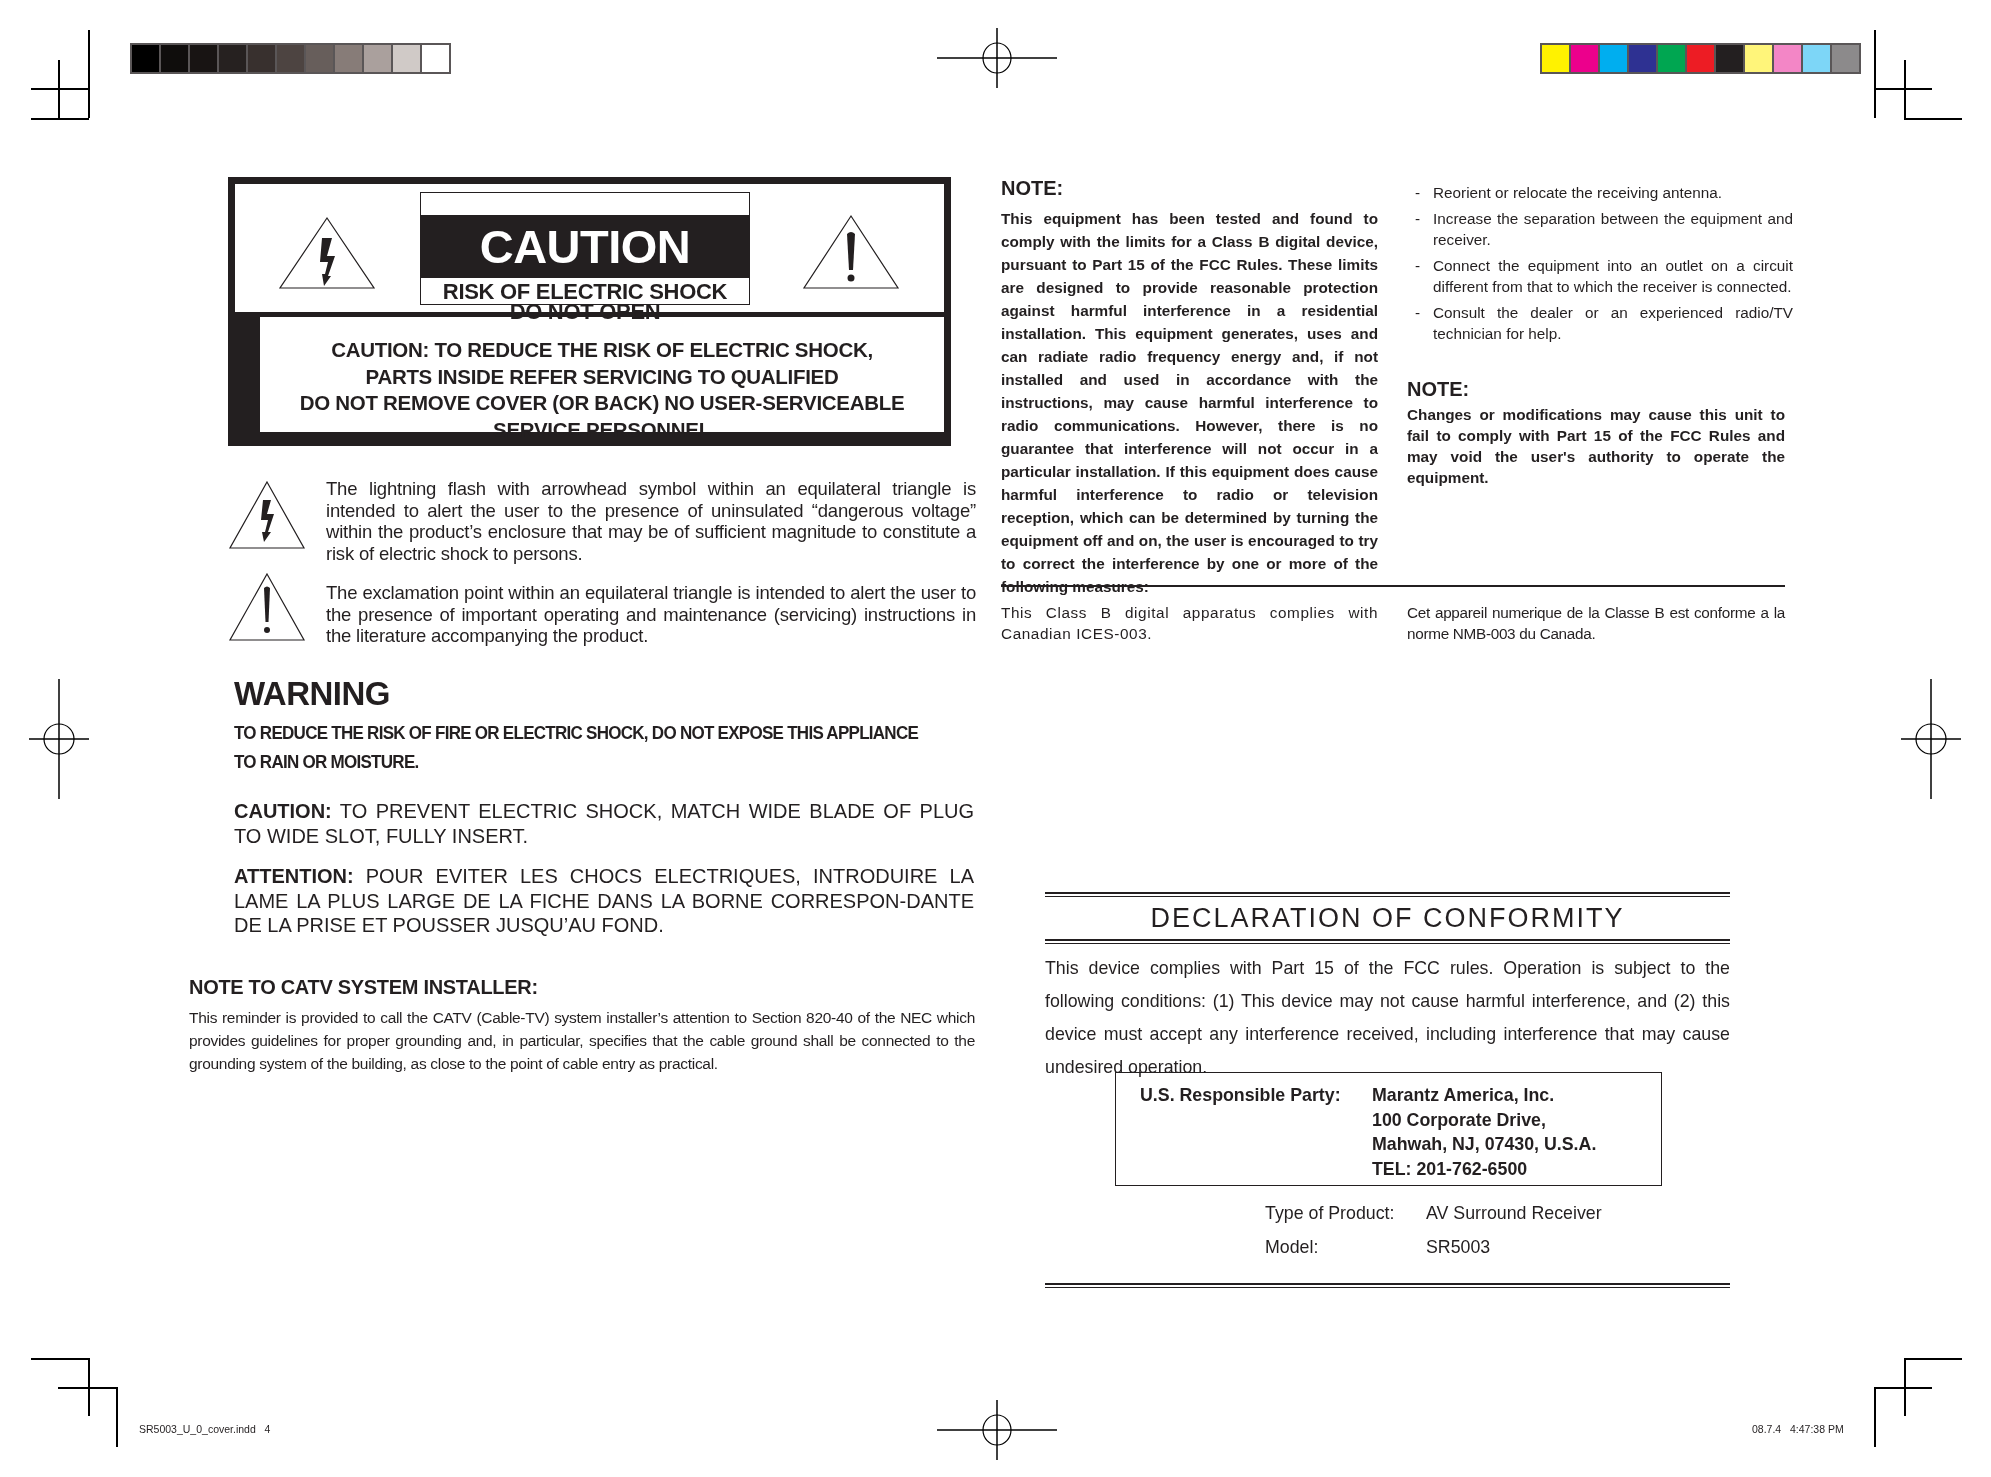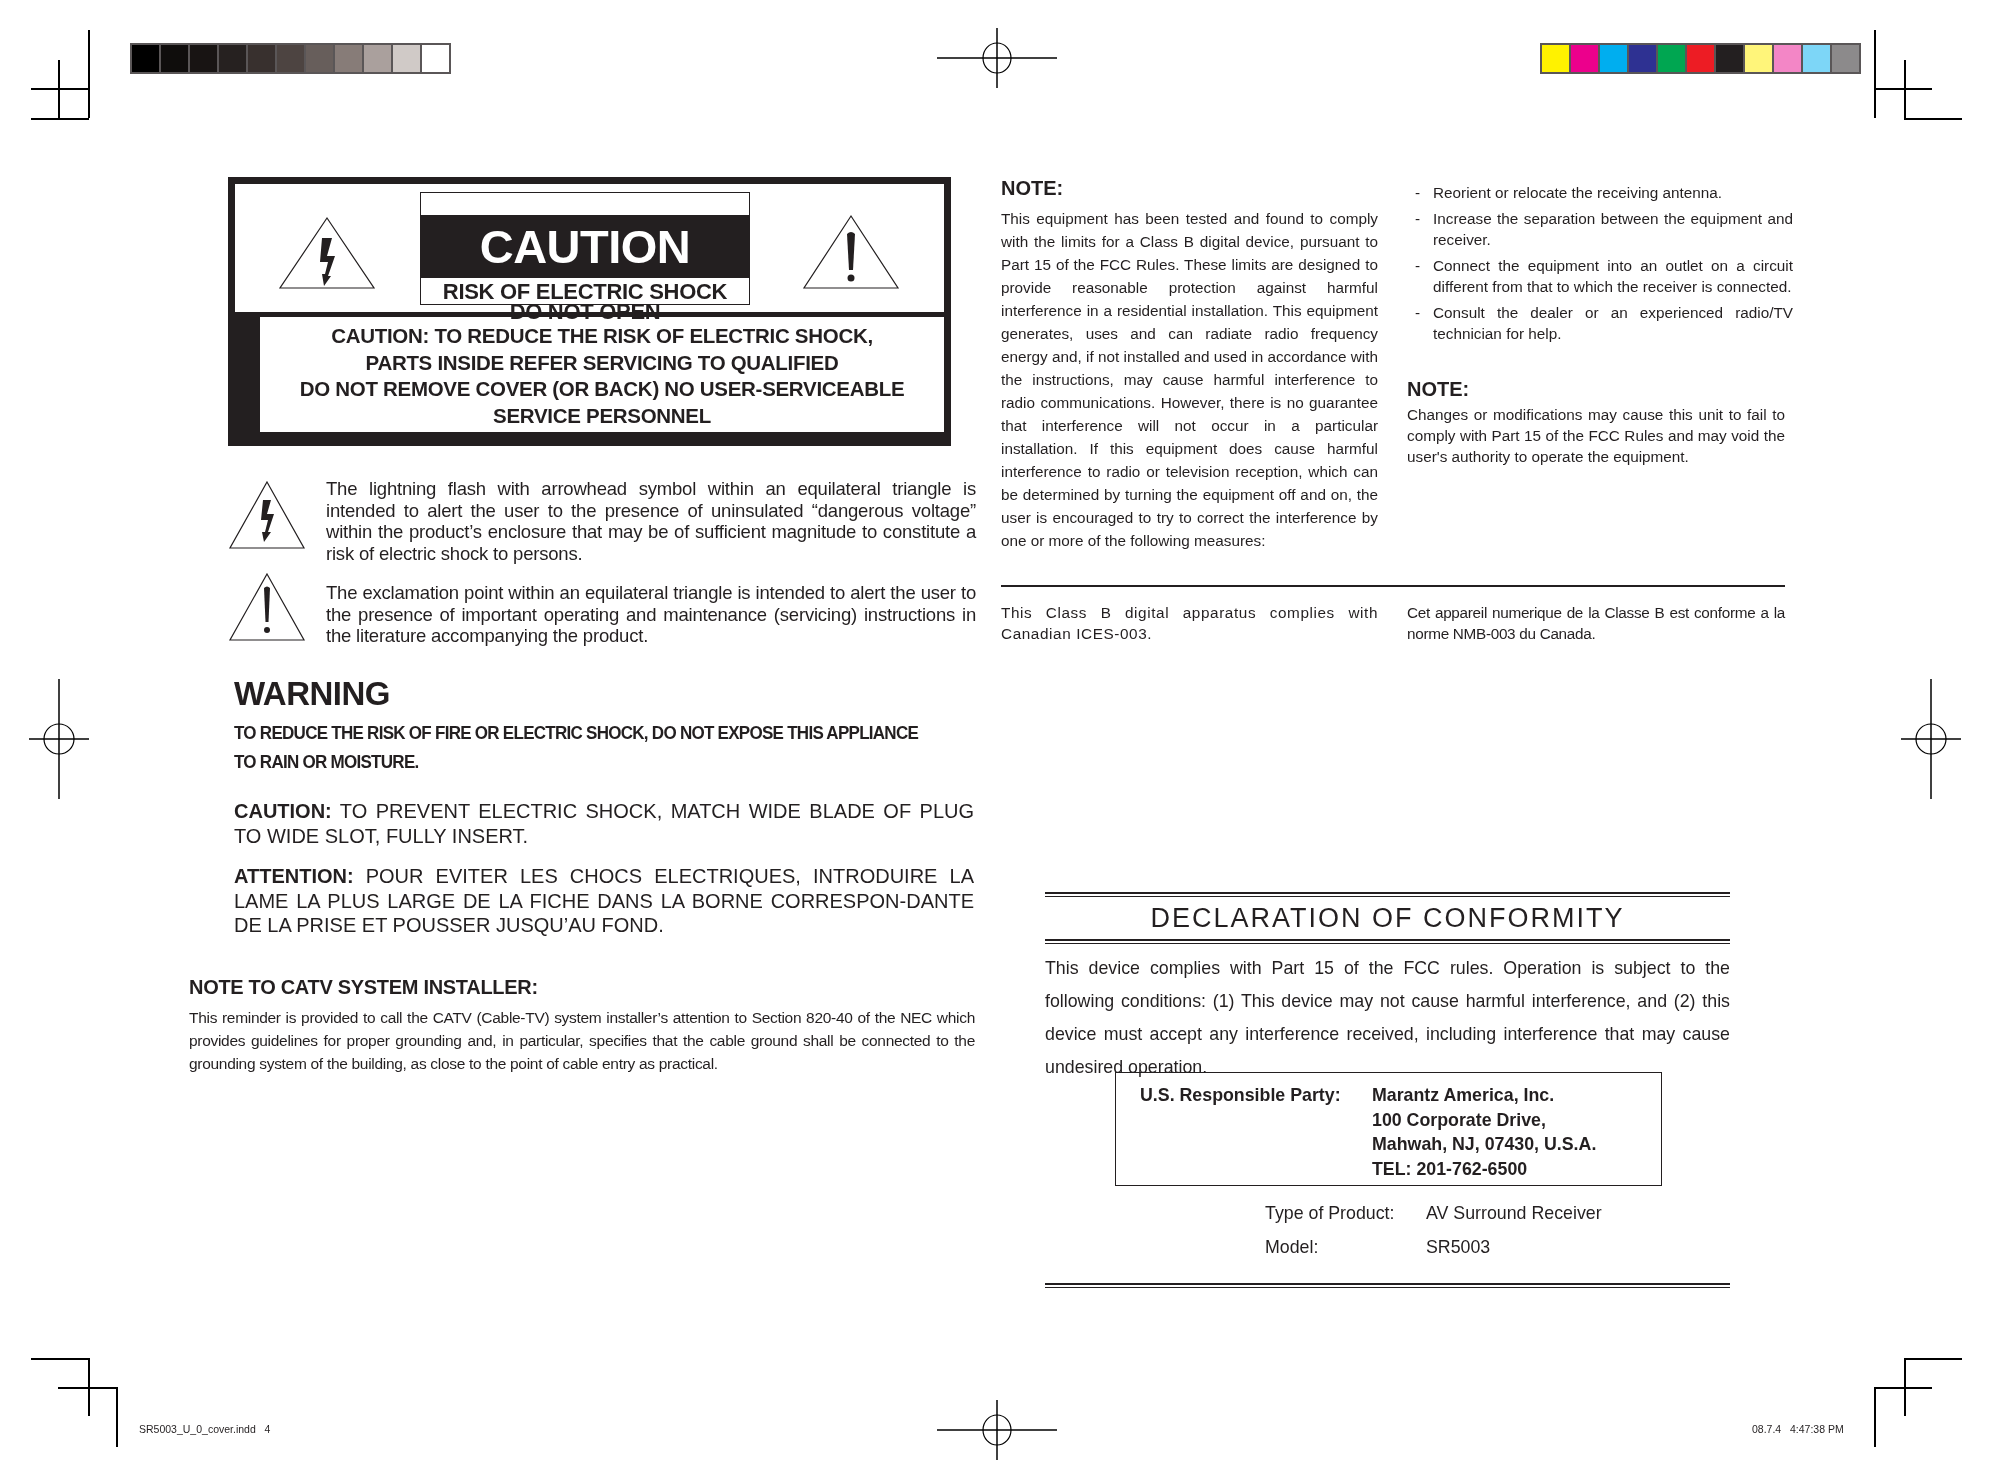--- a/index.html
+++ b/index.html
@@ -5,34 +5,34 @@
   html,body{margin:0;padding:0;background:#fff;}
   body{width:1991px;height:1477px;position:relative;overflow:hidden;font-family:"Liberation Sans",sans-serif;color:#231f20;}
   .abs{position:absolute;}
   .crop{position:absolute;background:#000;}
   .swatches{position:absolute;display:flex;border:2px solid #5a5657;background:#5a5657;gap:2px;}
   .swatches span{display:block;width:27px;height:27px;}
   .reg{position:absolute;}
   
   .caution-box{position:absolute;left:228px;top:177px;width:723px;height:269px;background:#231f20;box-sizing:border-box;padding:7px;}
   .cb-top{background:#fff;height:128px;position:relative;}
-  .cb-bottom{background:#fff;height:115px;margin-top:5px;text-align:center;font-weight:bold;font-size:20.5px;line-height:26.5px;padding-top:6px;box-sizing:border-box;letter-spacing:-0.3px;margin-left:25px;}
+  .cb-bottom{background:#fff;height:115px;margin-top:5px;text-align:center;font-weight:bold;font-size:20.5px;line-height:26.5px;padding-top:20px;box-sizing:border-box;letter-spacing:-0.3px;margin-left:25px;}
   .cb-label{position:absolute;left:185px;top:8px;width:330px;height:113px;border:1px solid #231f20;box-sizing:border-box;}
   .cb-label-head{background:#231f20;color:#fff;font-weight:bold;font-size:47px;text-align:center;height:63px;line-height:63px;letter-spacing:-0.5px;margin-top:22px;}
   .cb-label-sub{text-align:center;font-weight:bold;font-size:22px;line-height:20px;padding-top:4px;letter-spacing:-0.3px;}
   .tri{position:absolute;}
   .sym-text{position:absolute;font-size:18.5px;line-height:21.5px;text-align:justify;letter-spacing:-0.2px;}
   .h-warning{position:absolute;left:234px;top:675px;font-weight:bold;font-size:33px;letter-spacing:-0.5px;}
   .warning-text{position:absolute;left:234px;top:718px;width:740px;font-weight:bold;font-size:18.5px;line-height:29px;letter-spacing:-0.8px;transform:scaleX(0.92);transform-origin:left top;white-space:nowrap;}
   .para{position:absolute;font-size:20px;line-height:24.5px;text-align:justify;}
   .para b{font-weight:bold;}
   .h-catv{position:absolute;left:189px;top:976px;font-weight:bold;font-size:20px;letter-spacing:-0.3px;}
   .catv-text{position:absolute;left:189px;top:1006px;width:786px;font-size:15.5px;line-height:23px;text-align:justify;letter-spacing:-0.3px;}
   .note-h{position:absolute;font-weight:bold;font-size:20px;}
-  .note-text{position:absolute;font-size:15.3px;line-height:23px;text-align:justify;}
+  .note-text{position:absolute;font-size:15.3px;line-height:23px;text-align:justify;font-weight:bold;}
   .bullets{position:absolute;left:1407px;top:174px;width:378px;font-size:15.3px;line-height:21px;margin:8px;padding:0;list-style:none;}
   .bullets li{position:relative;padding-left:18px;margin-bottom:5px;text-align:justify;}
   .bullets li::before{content:"-";position:absolute;left:0;}
   .hr{position:absolute;background:#231f20;}
   .small{position:absolute;font-size:15.3px;line-height:21px;text-align:justify;}
   .doc-rule{position:absolute;left:1045px;width:685px;height:5px;border-top:2px solid #231f20;border-bottom:1.5px solid #231f20;box-sizing:border-box;}
   .doc-title{position:absolute;left:1045px;width:685px;text-align:center;font-size:27px;letter-spacing:2px;}
   .doc-text{position:absolute;left:1045px;top:952px;width:685px;font-size:17.8px;line-height:33px;text-align:justify;}
   .party-box{position:absolute;left:1115px;top:1072px;width:547px;height:114px;border:1.5px solid #231f20;box-sizing:border-box;font-weight:bold;font-size:17.8px;line-height:24.5px;}
   .kv{position:absolute;font-size:17.8px;}

